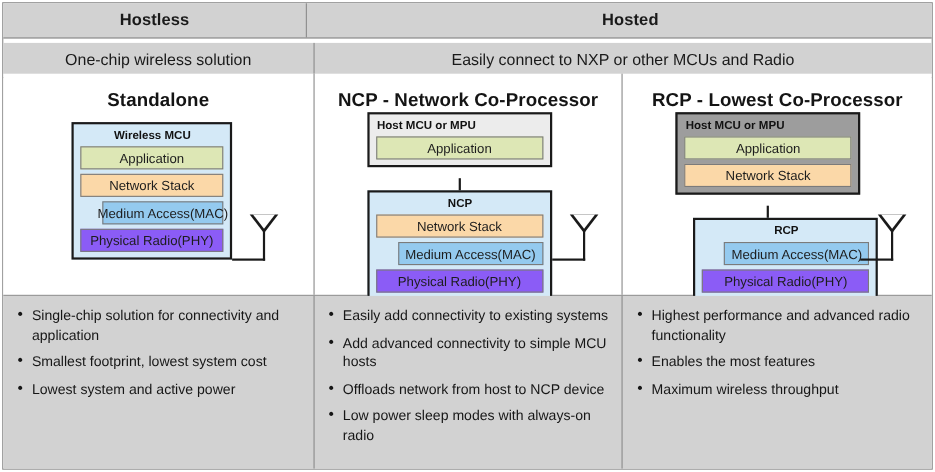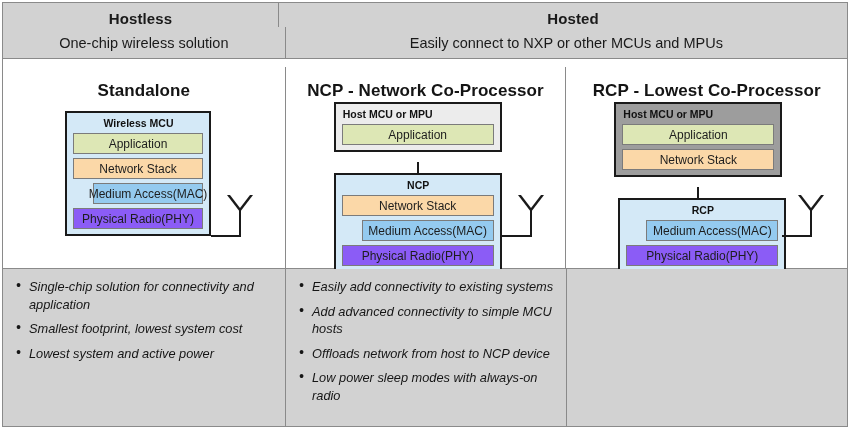--- a/index.html
+++ b/index.html
@@ -24,21 +24,21 @@
   }
 
   
   .row-head {
     position: absolute; left: 0; width: 100%;
     background: #d2d2d2;
     border-bottom: 1px solid #8a8a8a;
     display: flex;
   }
   #row-title { top: 0; height: 32px; gap: 20px; }
-  #row-sub   { top: 24px; height: 32px; }
+  #row-sub   { top: 36px; height: 32px; }
 
   .hcell {
     display: flex; align-items: center; justify-content: center;
     height: 100%;
     color: #1a1a1a;
   }
   .hcell.div { border-right: 1px solid #8a8a8a; }
   .c-left  { width: 283px; }
   .c-right { width: 562px; }
 
@@ -117,21 +117,21 @@
   }
 
   
   #row-bullets {
     position: absolute; left: 0; top: 266px; width: 100%; height: 157px;
     background: #d2d2d2;
     display: flex;
   }
   .bcol { height: 100%; padding: 9px 10px 0 12px; }
   .bcol.div { border-right: 1px solid #8a8a8a; }
-  ul.bl { list-style: none; font-style: italic; }
+  ul.bl { list-style: none; }
   ul.bl li {
     position: relative;
     font-size: 12.8px; line-height: 17.5px; color: #161616;
     padding-left: 14px; margin-bottom: 7px;
   }
   ul.bl li::before {
     content: "\2022";
     position: absolute; left: 1px; top: -1px;
     font-size: 14px; color: #161616;
   }
@@ -142,21 +142,21 @@
 <div class="sheet">
   <div class="grid">
 
     <div class="row-head" id="row-title">
       <div class="hcell c-left div t-bold">Hostless</div>
       <div class="hcell c-right t-bold">Hosted</div>
     </div>
 
     <div class="row-head" id="row-sub">
       <div class="hcell c-left div t-sub">One-chip wireless solution</div>
-      <div class="hcell c-right t-sub">Easily connect to NXP or other MCUs and MPUs</div>
+      <div class="hcell c-right t-sub">Easily connect to NXP or other MCUs and Radio</div>
     </div>
 
     <div id="row-diagram">
 
       <div class="dcol w283 div">
         <div class="diag-title">Standalone</div>
 
         <div class="chip bg-lightblue" style="left:62px; top:44px; width:146px;">
           <div class="chip-label">Wireless MCU</div>
           <div class="layer c-app">Application</div>
@@ -202,21 +202,21 @@
         <div class="diag-title">RCP - Lowest Co-Processor</div>
 
         <div class="chip bg-darkgray" style="left:48px; top:35px; width:168px;">
           <div class="chip-label">Host MCU or MPU</div>
           <div class="layer c-app">Application</div>
           <div class="layer c-net">Network Stack</div>
         </div>
 
         <div class="connector" style="left:131px; top:120px; height:12px;"></div>
 
-        <div class="chip bg-lightblue" style="left:52px; top:131px; width:168px;">
+        <div class="chip bg-lightblue" style="left:64px; top:131px; width:168px;">
           <div class="chip-label">RCP</div>
           <div class="layer c-mac">Medium Access(MAC)</div>
           <div class="layer c-phy">Physical Radio(PHY)</div>
         </div>
 
         <div class="antenna" style="left:216px; top:126px; width:52px; height:44px;">
           <div class="ant-lead" style="left:0; top:42px; width:30px;"></div>
           <div class="ant-stem" style="left:28px; top:17px; height:27px;"></div>
           <div class="ant-tri ant-tri-o" style="left:16px; top:2px;"></div>
           <div class="ant-tri ant-tri-i" style="left:19px; top:2px;"></div>
@@ -236,16 +236,23 @@
 
       <div class="bcol w281 div">
         <ul class="bl">
           <li>Easily add connectivity to existing systems</li>
           <li>Add advanced connectivity to simple MCU hosts</li>
           <li>Offloads network from host to NCP device</li>
           <li>Low power sleep modes with always-on radio</li>
         </ul>
       </div>
 
+      <div class="bcol w281">
+        <ul class="bl">
+          <li>Highest performance and advanced radio functionality</li>
+          <li>Enables the most features</li>
+          <li>Maximum wireless throughput</li>
+        </ul>
+      </div>
     </div>
 
   </div>
 </div>
 
 </body></html>

